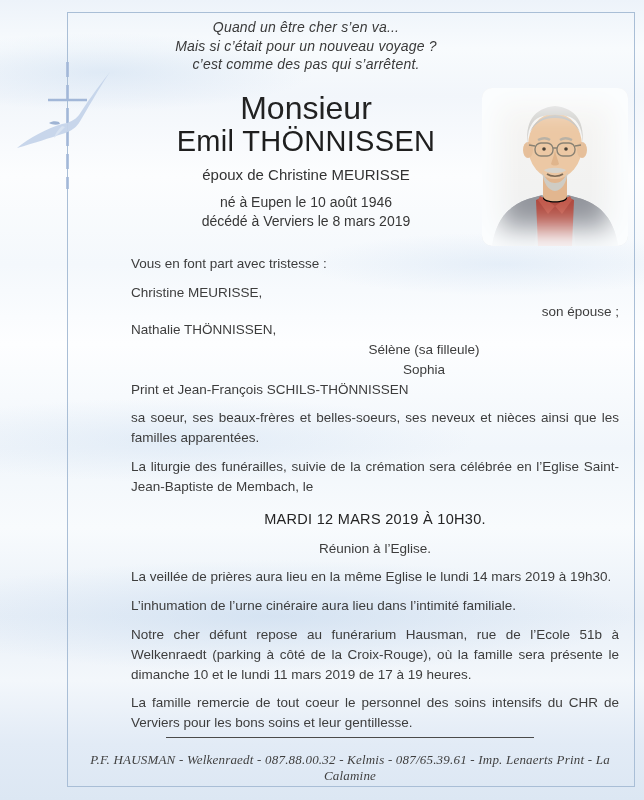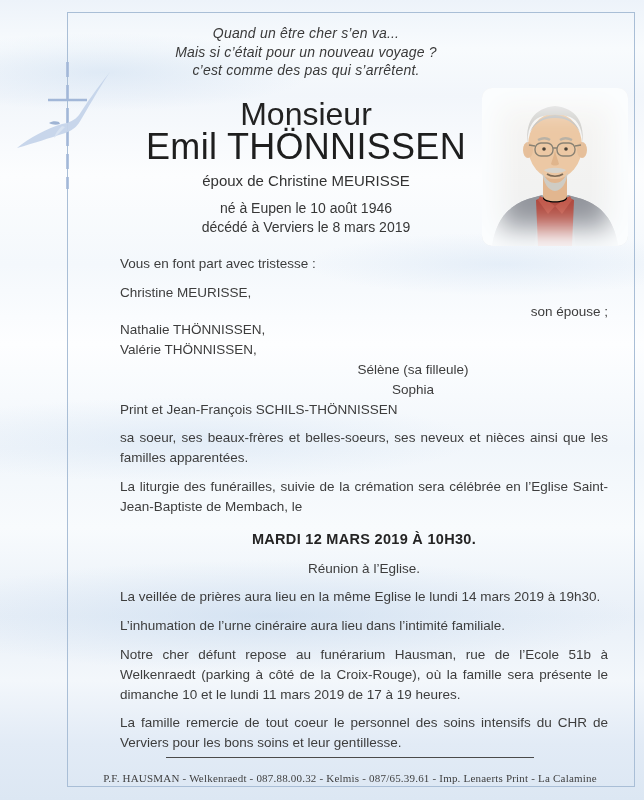--- a/index.html
+++ b/index.html
@@ -22,60 +22,60 @@
   .frame{
     position:absolute;left:67px;top:12px;width:566px;height:773px;
     border:1px solid #a9bed6;pointer-events:none;
   }
   
   .cross{position:absolute;left:42px;top:58px;}
   
   .bird{position:absolute;left:14px;top:68px;}
   
   .header{
-    position:absolute;left:90px;top:24px;width:432px;text-align:center;
+    position:absolute;left:90px;top:18px;width:432px;text-align:center;
   }
   .epigraph{font-style:italic;font-size:14px;line-height:18.5px;color:#3a3a3a;letter-spacing:.2px;}
   .salutation{margin-top:18px;font-size:32px;line-height:32px;color:#222;}
-  .deceased-name{font-size:36px;line-height:34px;color:#1e1e1e;letter-spacing:.3px;}
+  .deceased-name{font-size:29px;line-height:34px;color:#1e1e1e;letter-spacing:.3px;}
   .spouse-line{margin-top:8px;font-size:15px;color:#333;}
   .vitals{margin-top:10px;font-size:14px;line-height:19px;color:#373737;}
   
   .portrait{
     position:absolute;left:482px;top:88px;width:146px;height:158px;
     border-radius:10px;overflow:hidden;
     background:linear-gradient(180deg,#f7f6f4 0%,#f2f2f1 60%,#eef0f1 100%);
   }
   .portrait .vignette{
     position:absolute;inset:0;border-radius:10px;
     box-shadow:inset 0 0 26px 18px #fbfdfe;
   }
   
   .bodycol{
-    position:absolute;left:120px;top:254px;width:488px;
+    position:absolute;left:131px;top:254px;width:488px;
     font-size:13.5px;line-height:20px;color:#3d3d3d;
   }
   .line{white-space:pre;}
   .name-line{line-height:20px;}
   .indent{padding-left:98px;text-align:center;}
   .relation{ text-align:right;line-height:17px;color:#3d3d3d;}
   .para{text-align:justify;margin-top:8px;}
   .mt9{margin-top:9px;}
   .center{text-align:center;}
-  .bold-date{font-weight:bold;font-size:14.5px;letter-spacing:.3px;color:#242424;margin-top:12px;}
+  .bold-date{font-weight:normal;font-size:14.5px;letter-spacing:.3px;color:#242424;margin-top:12px;}
   .reunion{margin-top:10px;}
   .single{margin-top:8px;}
   
   .footer{
     position:absolute;left:67px;bottom:16px;width:566px;text-align:center;
   }
   .footer-rule{width:368px;margin:0 auto;border-top:1.3px solid #4a4a4a;}
   .footer-text{
     margin-top:14px;font-family:"Liberation Serif","DejaVu Serif",serif;
-    font-size:11px;color:#3f3f3f;letter-spacing:.2px;
+    font-style:italic;font-size:13px;color:#3f3f3f;letter-spacing:.2px;
   }
 </style>
 </head>
 <body>
 
 <div class="page">
 
   <div class="frame"></div>
 
   <div class="cross">
@@ -158,21 +158,20 @@
     <div class="vignette"></div>
   </div>
 
   <div class="bodycol">
     <div class="line">Vous en font part avec tristesse :</div>
 
     <div class="line name-line mt9">Christine MEURISSE,</div>
     <div class="relation">son épouse ;</div>
 
     <div class="line name-line">Nathalie THÖNNISSEN,</div>
-    <div class="line name-line">Valérie THÖNNISSEN,</div>
     <div class="line name-line indent">Sélène (sa filleule)</div>
     <div class="line name-line indent">Sophia</div>
     <div class="line name-line">Print et Jean-François SCHILS-THÖNNISSEN</div>
 
     <div class="para">sa soeur, ses beaux-frères et belles-soeurs, ses neveux et nièces ainsi que les familles apparentées.</div>
 
     <div class="para mt9">La liturgie des funérailles, suivie de la crémation sera célébrée en l’Eglise Saint-Jean-Baptiste de Membach, le</div>
 
     <div class="center bold-date">MARDI 12 MARS 2019 À 10H30.</div>
     <div class="center reunion">Réunion à l’Eglise.</div>

